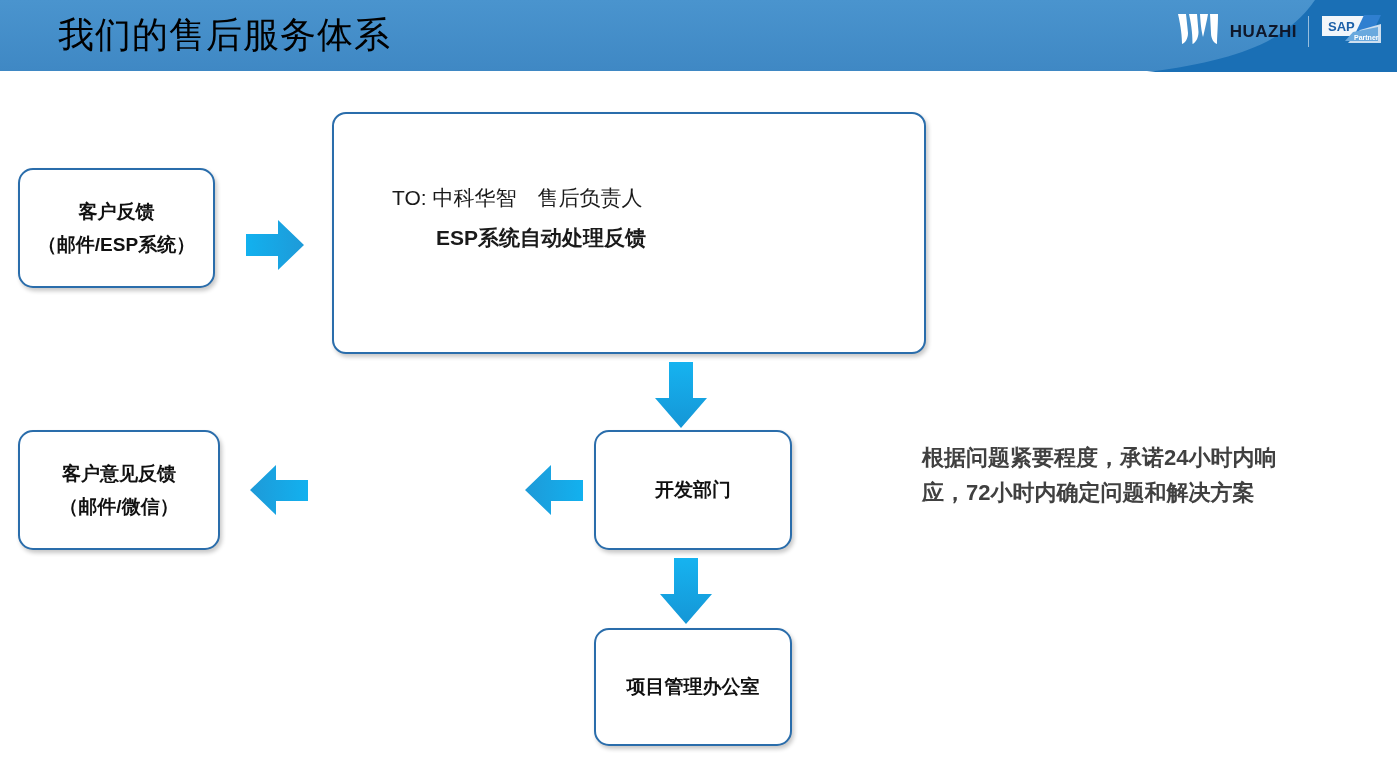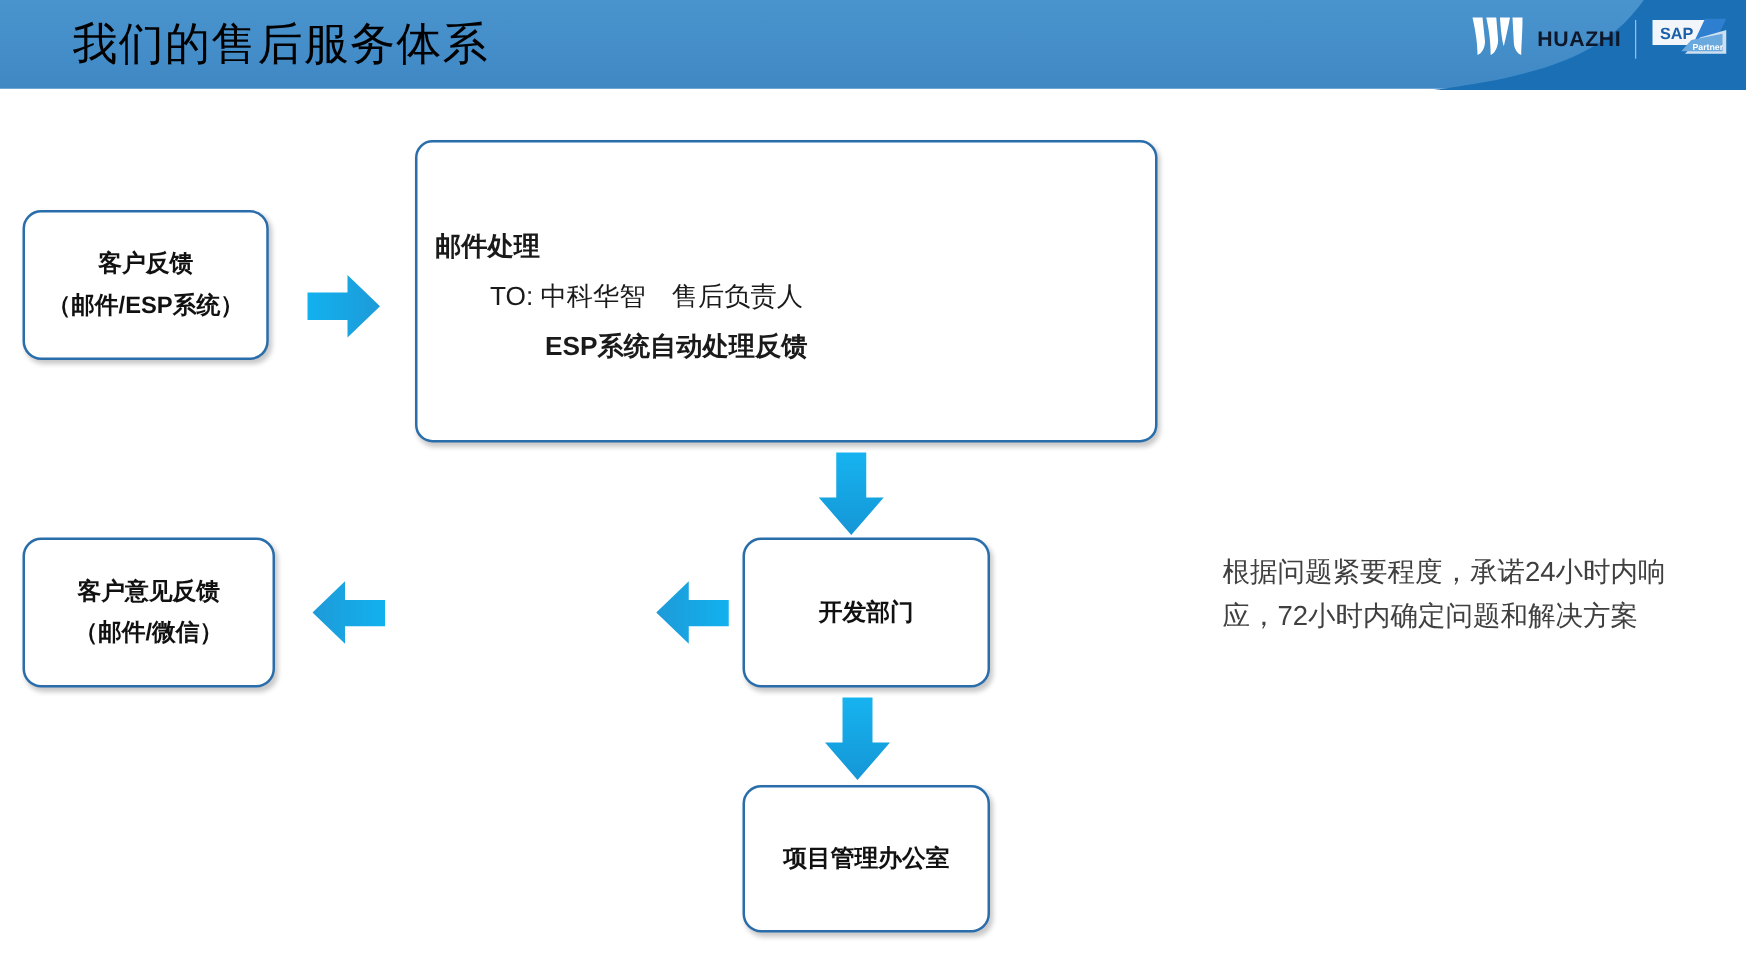--- a/index.html
+++ b/index.html
@@ -143,27 +143,27 @@
   .arrow { position: absolute; }
   #arrow-right-1 { left: 244px; top: 216px; width: 62px; height: 58px; }
   #arrow-down-1  { left: 650px; top: 360px; width: 62px; height: 70px; }
   #arrow-down-2  { left: 655px; top: 556px; width: 62px; height: 70px; }
   #arrow-left-1  { left: 523px; top: 460px; width: 62px; height: 60px; }
   #arrow-left-2  { left: 248px; top: 460px; width: 62px; height: 60px; }
 
   
   #side-note {
     position: absolute;
-    left: 978px;
+    left: 922px;
     top: 440px;
     width: 372px;
     font-size: 22px;
     line-height: 35px;
     color: #404040;
-    font-weight: normal;
+    font-weight: bold;
     text-align: left;
   }
 </style>
 </head>
 <body>
 
 <div id="slide">
 
   <div class="header-band"></div>
 
@@ -213,21 +213,20 @@
           <stop offset="0%" stop-color="#12b1ef"></stop>
           <stop offset="100%" stop-color="#1e9ad8"></stop>
         </linearGradient>
       </defs>
       <polygon points="2,18 34,18 34,4 60,29 34,54 34,40 2,40" fill="url(#gR1)"></polygon>
     </svg>
   </div>
 
   <div class="box" id="box-email-process">
     <div class="email-body">
-      <div class="email-line-1">邮件处理</div>
       <div class="email-line-2">
         <span class="to-label">TO: </span><span class="to-value">中科华智　售后负责人</span>
       </div>
       <div class="email-line-3">ESP系统自动处理反馈</div>
     </div>
   </div>
 
   <div class="arrow" id="arrow-down-1">
     <svg width="62" height="70" viewBox="0 0 62 70" xmlns="http://www.w3.org/2000/svg">
       <defs>

